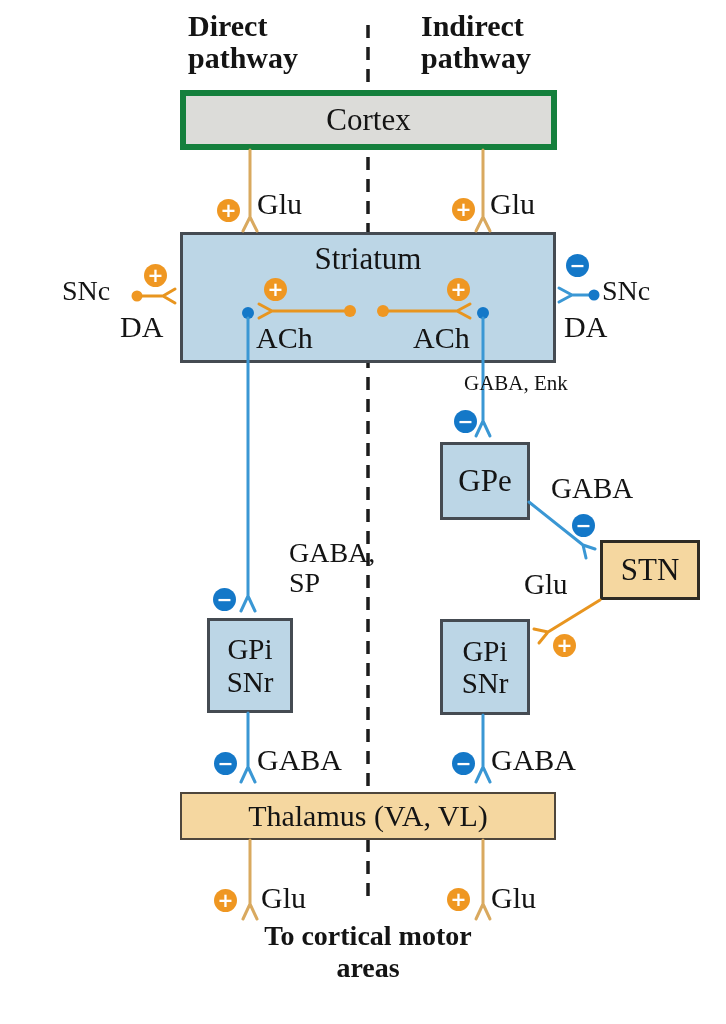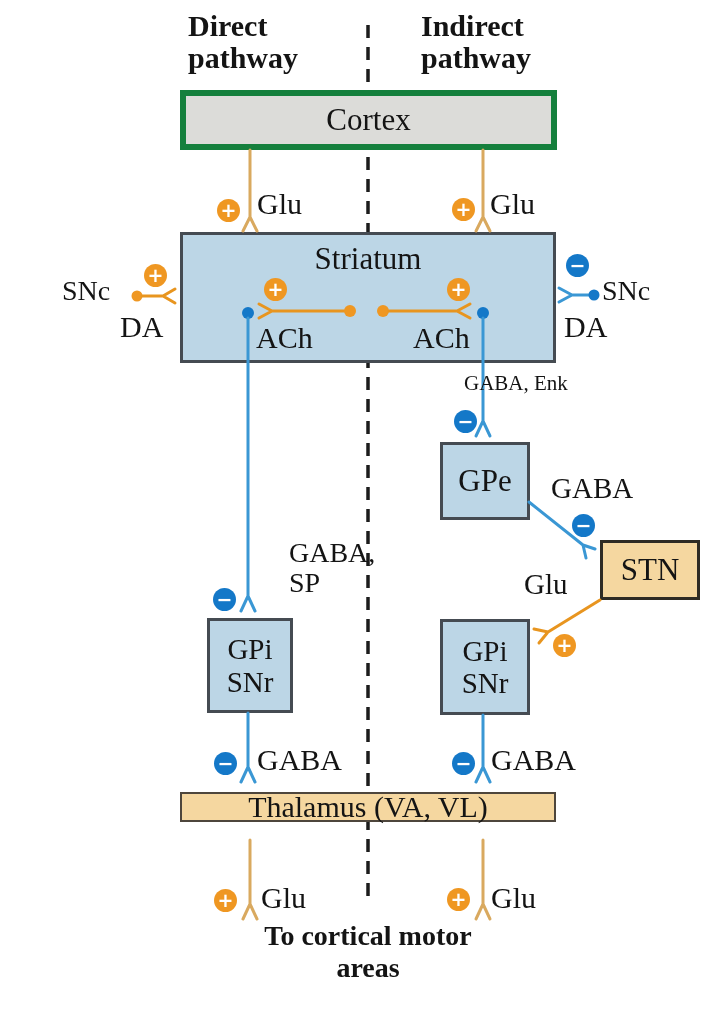--- a/index.html
+++ b/index.html
@@ -37,21 +37,21 @@
   .box.blue { background: #bcd6e6; border: 3px solid #454b52; }
   .box.tan  { background: #f5d7a0; border: 3px solid #2e2b24; }
   .box.gray { background: #dcdcd9; border: 6px solid #15803d; }
 
   #cortex-box   { left: 180px; top: 90px;  width: 377px; height: 60px; }
   #striatum-box { left: 180px; top: 232px; width: 376px; height: 131px; align-items: flex-start; padding-top: 8px; }
   #gpe-box      { left: 440px; top: 442px; width: 90px;  height: 78px; }
   #stn-box      { left: 600px; top: 540px; width: 100px;  height: 60px; }
   #gpi-left-box { left: 207px; top: 618px; width: 86px;  height: 95px; font-size: 29px; line-height: 1.12; }
   #gpi-right-box{ left: 440px; top: 619px; width: 90px;  height: 96px; font-size: 29px; line-height: 1.12; }
-  #thalamus-box { left: 180px; top: 792px; width: 376px; height: 30px; border-width: 2px; border-color: #4e463c; font-size: 30px; }
+  #thalamus-box { left: 180px; top: 792px; width: 376px; height: 48px; border-width: 2px; border-color: #4e463c; font-size: 30px; }
   .box .bx-line { display: block; }
 
   .lbl {
     position: absolute;
     z-index: 3;
     font-size: 30px;
     line-height: 1.08;
     white-space: nowrap;
   }
   .lbl.wrap { white-space: normal; }

